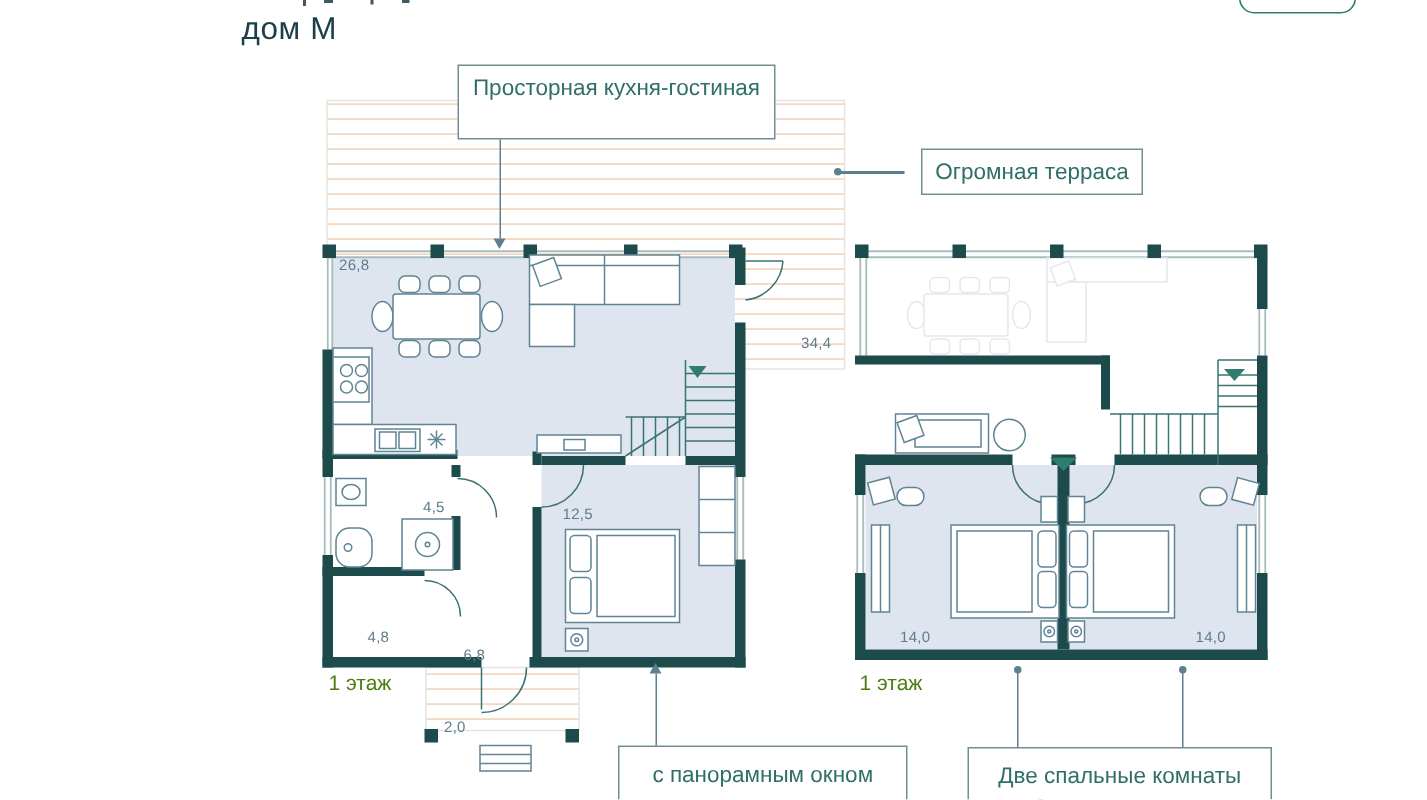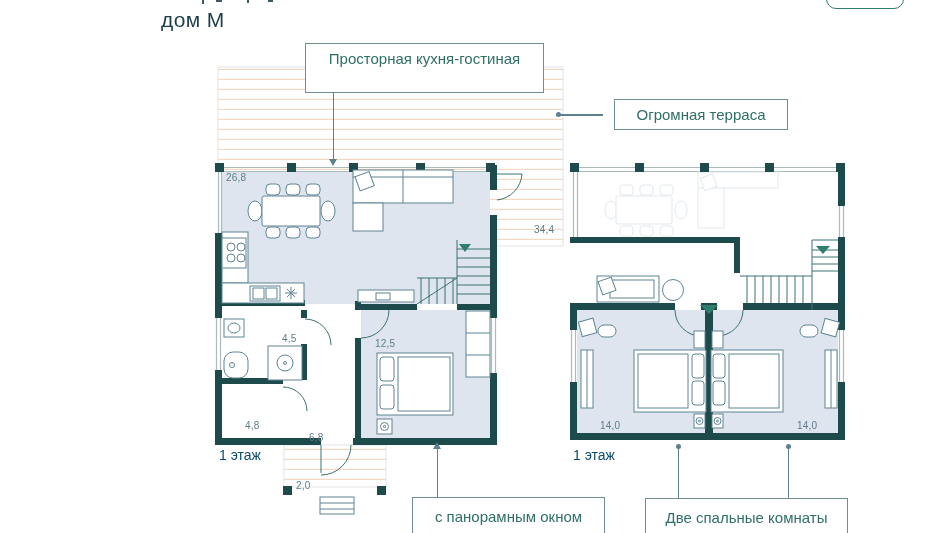--- a/index.html
+++ b/index.html
@@ -1,20 +1,20 @@
 <!DOCTYPE html>
 <html><head>
 <meta charset="utf-8">
 <style>
   html,body{margin:0;padding:0;background:#fff;}
   .stage{position:relative;width:951px;height:533px;overflow:hidden;background:#fff;
          font-family:"Liberation Sans","DejaVu Sans",sans-serif;}
   .abs{position:absolute;}
   .title{font-size:21px;color:#1c3e4a;letter-spacing:.4px;margin-left:41px;}
-  .floor-label{font-size:14px;color:#0c4a6e;}
+  .floor-label{font-size:14px;color:#4d7c0f;}
   .area-num{font-size:10px;color:#5d7c8c;letter-spacing:.2px;}
   .callout{position:absolute;background:#fff;border:1px solid #6f8f8f;color:#2f6f68;
            font-size:15px;line-height:21px;text-align:center;box-sizing:border-box;}
   .lead-v{position:absolute;width:1.5px;background:#5e7f8f;}
   .lead-h{position:absolute;height:1.5px;background:#5e7f8f;}
   .lead-dot{position:absolute;width:5px;height:5px;border-radius:50%;background:#5e7f8f;}
   .arrow-down{position:absolute;width:0;height:0;border-left:4px solid transparent;
               border-right:4px solid transparent;border-top:7px solid #5e7f8f;}
   .arrow-up{position:absolute;width:0;height:0;border-left:4px solid transparent;
             border-right:4px solid transparent;border-bottom:7px solid #5e7f8f;}
@@ -311,27 +311,27 @@
   <div class="abs area-num" style="left:375px;top:338px;">12,5</div>
   <div class="abs area-num" style="left:245px;top:420px;">4,8</div>
   <div class="abs area-num" style="left:309px;top:420px;margin-top:12px;">6,8</div>
   <div class="abs area-num" style="left:296px;top:480px;">2,0</div>
   <div class="abs area-num" style="left:600px;top:420px;">14,0</div>
   <div class="abs area-num" style="left:797px;top:420px;">14,0</div>
 
   <div class="abs floor-label" style="left:219px;top:447px;">1 этаж</div>
   <div class="abs floor-label" style="left:573px;top:447px;">1 этаж</div>
 
-  <div class="callout" style="left:305px;top:43px;width:239px;height:50px;padding-top:4px;">
+  <div class="callout" style="left:305px;top:43px;width:212px;height:50px;padding-top:4px;">
     <div>Просторная кухня-гостиная</div>
   </div>
   <div class="lead-v" style="left:332.5px;top:93px;height:66px;"></div>
   <div class="arrow-down" style="left:329px;top:159px;"></div>
 
-  <div class="callout" style="left:614px;top:99px;width:174px;height:31px;line-height:29px;">
+  <div class="callout" style="left:614px;top:99px;width:148px;height:31px;line-height:29px;">
     <div>Огромная терраса</div>
   </div>
   <div class="lead-h" style="left:559px;top:114px;width:44px;"></div>
   <div class="lead-dot" style="left:556px;top:112px;"></div>
 
   <div class="callout" style="left:412px;top:497px;width:193px;height:62px;padding-top:8px;">
     <div>с панорамным окном</div>
   </div>
   <div class="lead-v" style="left:436.5px;top:449px;height:48px;"></div>
   <div class="arrow-up" style="left:433px;top:442px;"></div>

